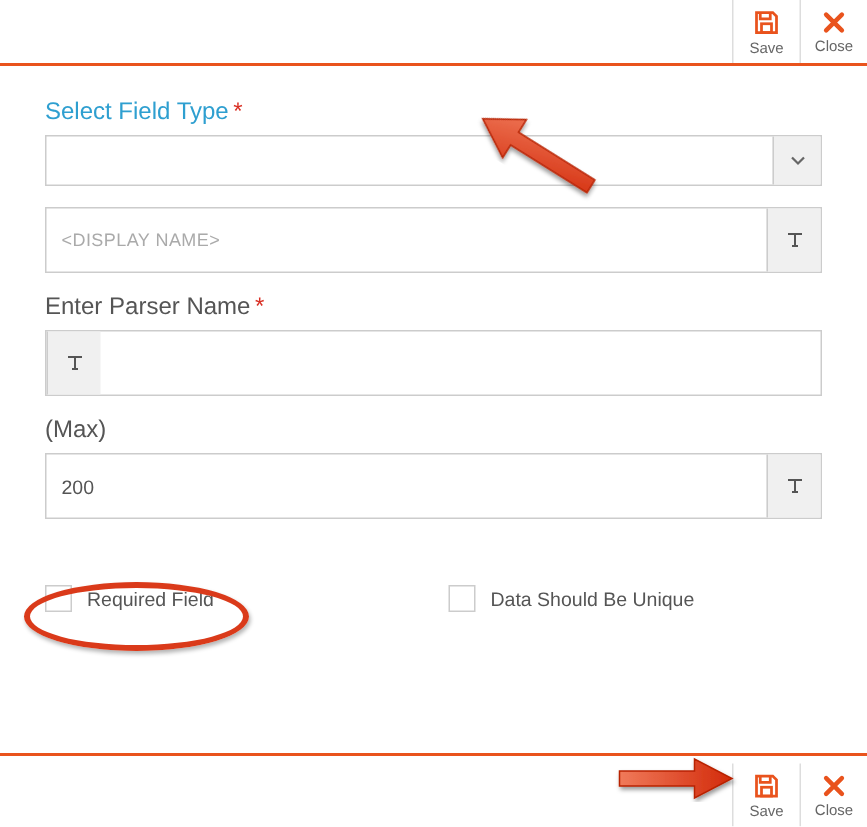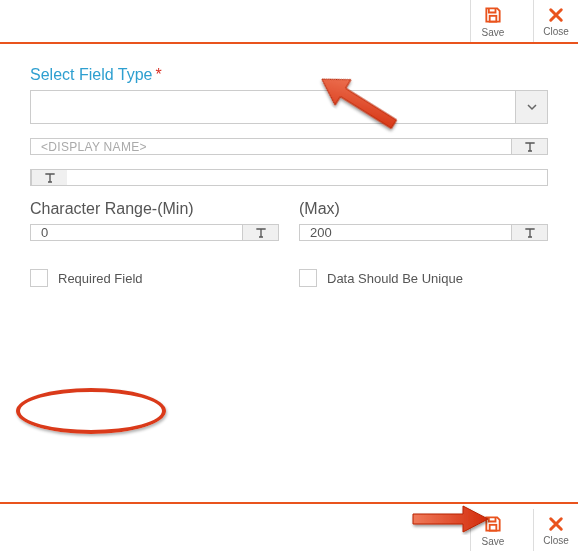--- a/index.html
+++ b/index.html
@@ -10,21 +10,20 @@
     width: 578px;
     height: 551px;
     position: relative;
     background: #fff;
   }
   .toolbar {
     display: flex;
     justify-content: flex-end;
     height: 44px;
     border-bottom: 2px solid #e9531d;
-    gap: 18px;
   }
   .toolbar.bottom {
     border-bottom: none;
     border-top: 2px solid #e9531d;
     height: 49px;
     padding-top: 5px;
   }
   .toolbar-btn {
     display: flex;
     flex-direction: column;
@@ -67,21 +66,21 @@
     border-left: 1px solid #ccc;
     background: #f0f0f0;
     display: flex;
     align-items: center;
     justify-content: center;
     color: #666;
     font-size: 10px;
   }
   .input-wrap {
     display: flex;
-    height: 17px;
+    height: 44px;
     border: 1px solid #ccc;
     background: #fff;
   }
   .input-body {
     flex: 1;
     display: flex;
     align-items: center;
     padding: 0 10px;
     color: #aaa;
     font-size: 12px;
@@ -99,21 +98,21 @@
     color: #555;
   }
   .row2 {
     display: flex;
     gap: 20px;
   }
   .row2 .col { flex: 1; }
   .check-row {
     display: flex;
     gap: 20px;
-    margin-top: 14px;
+    margin-top: 30px;
   }
   .check-row .col { flex: 1; display: flex; align-items: center; }
   .checkbox {
     width: 18px;
     height: 18px;
     border: 1px solid #ccc;
     background: #fff;
     display: inline-block;
     margin-right: 10px;
     flex-shrink: 0;
@@ -176,41 +175,33 @@
       <div class="input-body">&lt;Display Name&gt;</div>
       <div class="suffix-btn">
         <svg width="16" height="16" viewBox="0 0 24 24" fill="none" stroke="currentColor" stroke-width="2">
             <path d="M5 6h14M12 6v12M9 18h6"></path>
           </svg>
       </div>
     </div>
   </div>
 
   <div class="field">
+    <label class="label">
+      <span>Enter Parser Name</span><span class="req">*</span>
+    </label>
     <div class="input-wrap">
       <div class="suffix-btn">
         <svg width="16" height="16" viewBox="0 0 24 24" fill="none" stroke="currentColor" stroke-width="2">
             <path d="M5 6h14M12 6v12M9 18h6"></path>
           </svg>
       </div>
     </div>
   </div>
 
   <div class="row2">
-    <div class="col field">
-      <label class="label">Character Range-(Min)</label>
-      <div class="input-wrap">
-        <div class="input-body val">0</div>
-        <div class="suffix-btn">
-          <svg width="16" height="16" viewBox="0 0 24 24" fill="none" stroke="currentColor" stroke-width="2">
-              <path d="M5 6h14M12 6v12M9 18h6"></path>
-            </svg>
-        </div>
-      </div>
-    </div>
     <div class="col field">
       <label class="label">(Max)</label>
       <div class="input-wrap">
         <div class="input-body val">200</div>
         <div class="suffix-btn">
           <svg width="16" height="16" viewBox="0 0 24 24" fill="none" stroke="currentColor" stroke-width="2">
               <path d="M5 6h14M12 6v12M9 18h6"></path>
             </svg>
         </div>
       </div>

